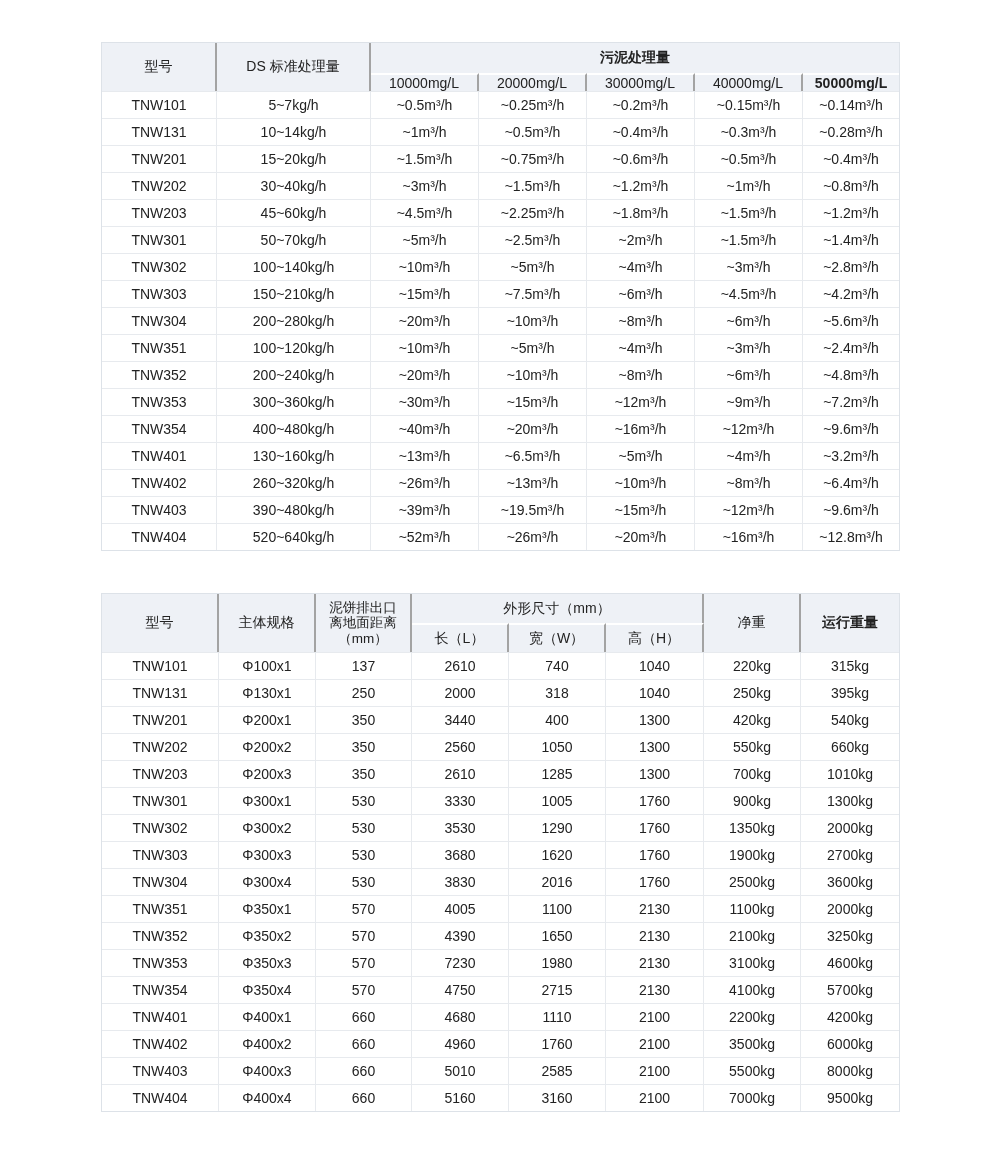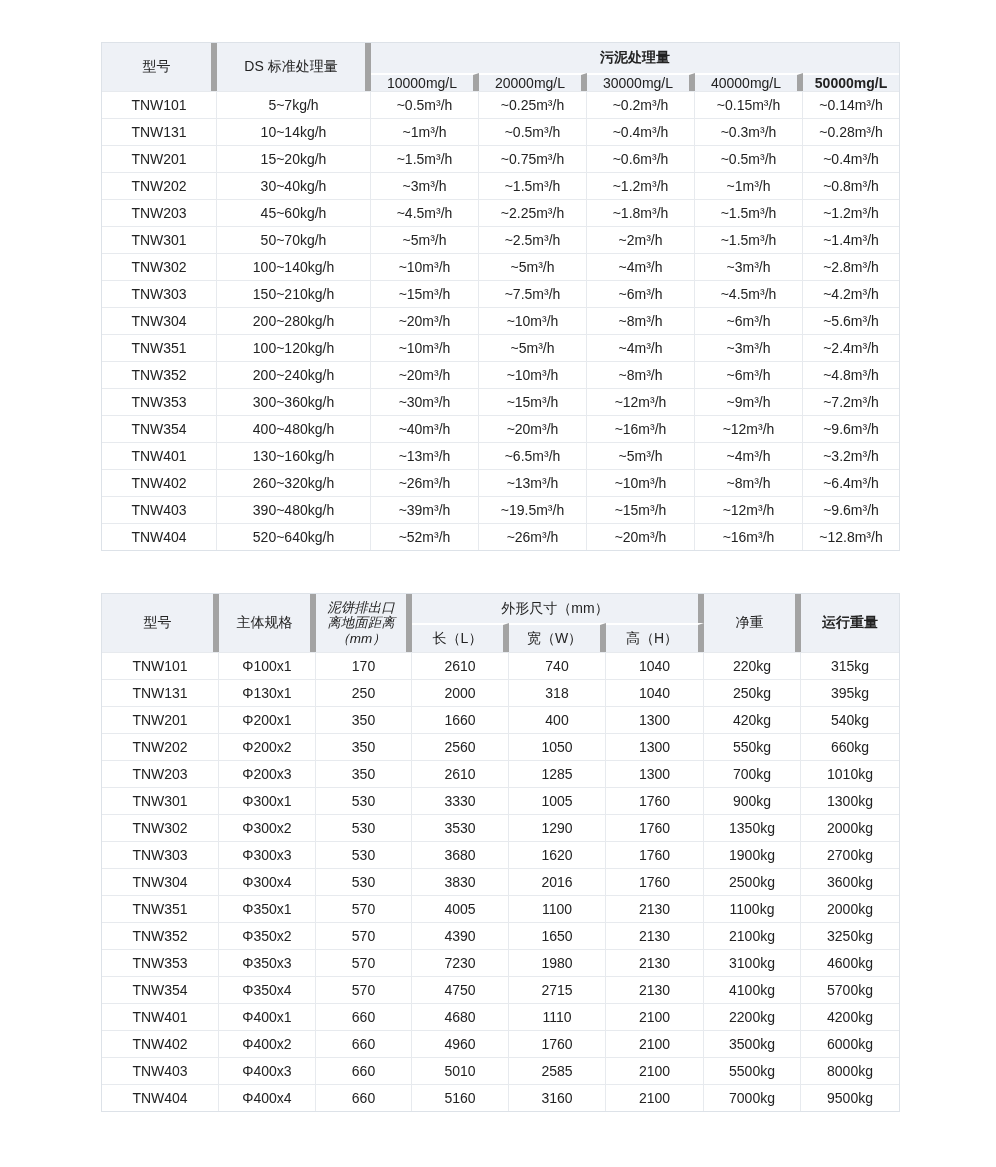--- a/index.html
+++ b/index.html
@@ -30,21 +30,21 @@
   table.spec th, table.spec td {
     box-sizing: border-box;
     padding: 0 2px;
     font-weight: 400;
     overflow: hidden;
     white-space: nowrap;
   }
   
   table.spec thead th {
     background: #eef1f6;
-    border-right: 6px solid #a3a3a3;
+    border-right: 2px solid #a3a3a3;
   }
   table.spec thead tr.sub th {
     border-top: 2px solid #ffffff;
   }
   table.spec thead th.edge {
     border-right: none;
     font-weight: bold;
   }
   
   table.spec tbody td {
@@ -59,21 +59,20 @@
   #table1 { top: 42px; }
   #table2 { top: 593px; }
   #table1 thead tr.grp { height: 30px; }
   #table1 thead tr.sub { height: 14px; }
   #table2 thead tr.grp { height: 29px; }
   #table2 thead tr.sub { height: 29px; }
   .multiline {
     white-space: normal;
     line-height: 1.16;
     font-size: 13.5px;
-    font-style: italic;
   }
   .multiline span { display: block; }
 </style>
 </head>
 <body>
 
 <div class="canvas">
 
   <table class="spec" id="table1">
     <colgroup>
@@ -283,42 +282,42 @@
       <tr class="sub">
         <th>长（L）</th>
         <th>宽（W）</th>
         <th>高（H）</th>
       </tr>
     </thead>
     <tbody id="t2-body">
         <tr>
           <td>TNW101</td>
           <td>Φ100x1</td>
-          <td>170</td>
+          <td>137</td>
           <td>2610</td>
           <td>740</td>
           <td>1040</td>
           <td>220kg</td>
           <td>315kg</td>
         </tr>
         <tr>
           <td>TNW131</td>
           <td>Φ130x1</td>
           <td>250</td>
           <td>2000</td>
           <td>318</td>
           <td>1040</td>
           <td>250kg</td>
           <td>395kg</td>
         </tr>
         <tr>
           <td>TNW201</td>
           <td>Φ200x1</td>
           <td>350</td>
-          <td>1660</td>
+          <td>3440</td>
           <td>400</td>
           <td>1300</td>
           <td>420kg</td>
           <td>540kg</td>
         </tr>
         <tr>
           <td>TNW202</td>
           <td>Φ200x2</td>
           <td>350</td>
           <td>2560</td>

